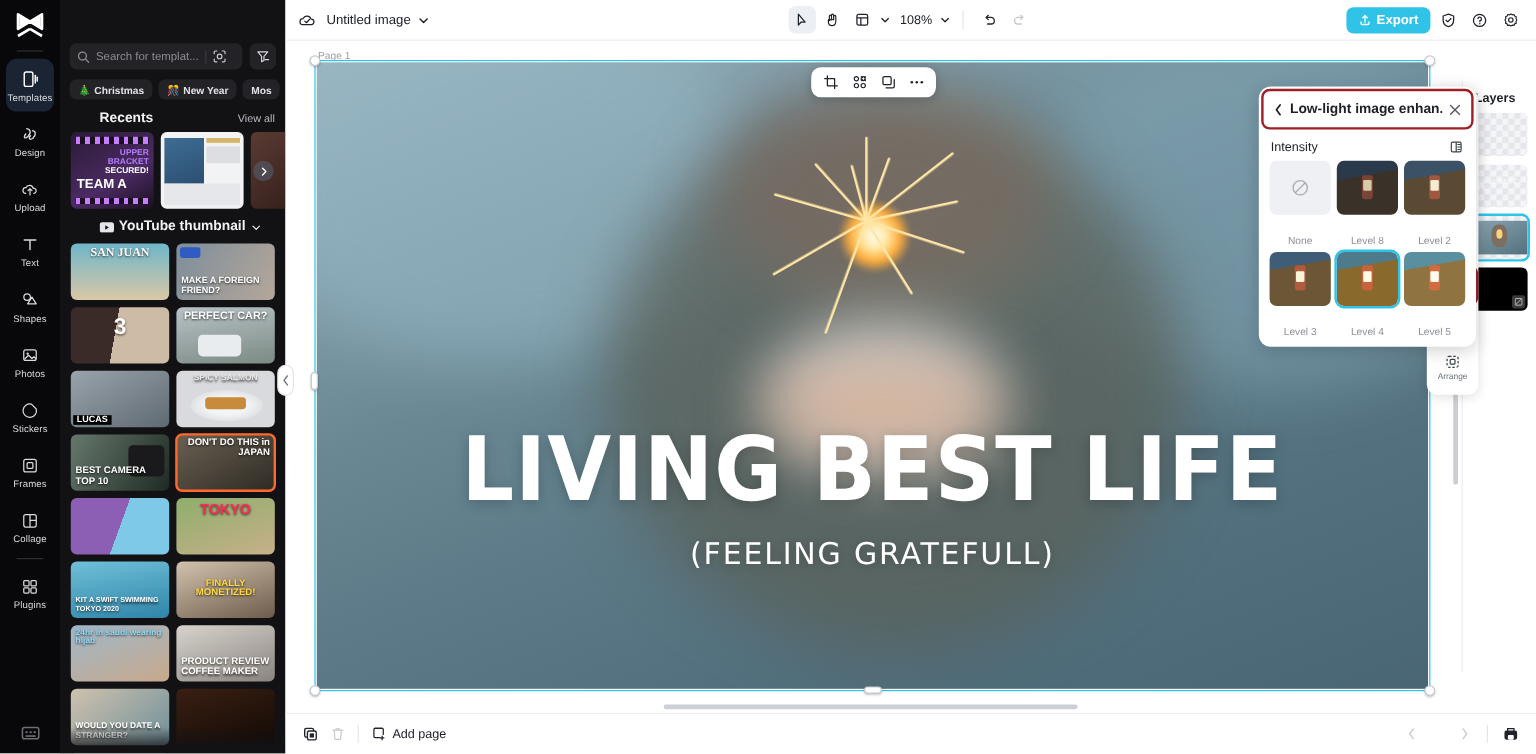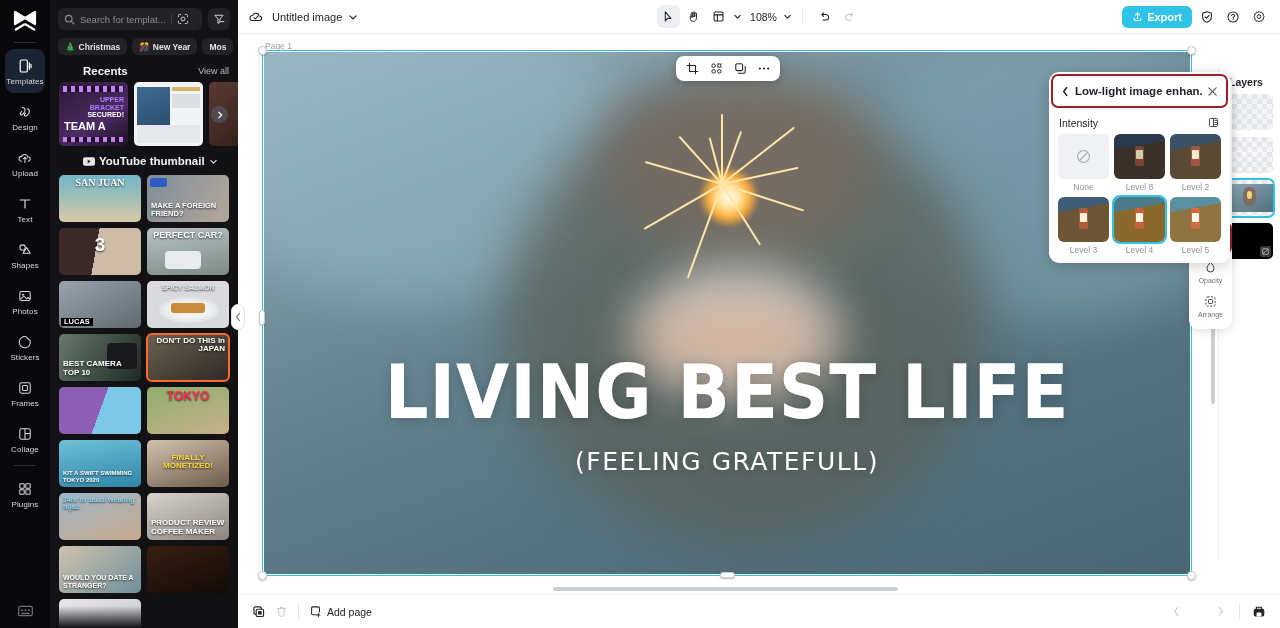--- a/index.html
+++ b/index.html
@@ -27,21 +27,21 @@
   .rail-item.active { background: #1b2433; }
   .rail-ico { height: 18px; display: flex; align-items: center; justify-content: center; }
   .rail-lbl { font-size: 8px; color: #d9dade; letter-spacing: .1px; }
   .rail-bottom { position: absolute; bottom: 10px; left: 0; width: 50px; display: flex; justify-content: center; }
 
   
   .tpl {
     width: 188px; flex: 0 0 188px; height: 628px; background: #121215;
     position: relative; overflow: hidden;
   }
-  .tpl-search { display: flex; gap: 6px; padding: 8px 8px 4px 8px; align-items: flex-end; }
+  .tpl-search { display: flex; gap: 6px; padding: 8px 8px 4px 8px; align-items: flex-end; margin-top: 28px; }
   .search-box {
     flex: 1; height: 22px; background: #222227; border-radius: 6px;
     display: flex; align-items: center; padding: 0 6px; gap: 5px;
   }
   .search-txt { font-size: 9.5px; color: #8b8b92; white-space: nowrap; overflow: hidden; }
   .sep-v { width: 1px; height: 11px; background: #3b3b42; }
   .filter-btn { width: 22px; height: 22px; background: #222227; border-radius: 6px; display: flex; align-items: center; justify-content: center; cursor: pointer; }
   .chips { display: flex; gap: 5px; padding: 4px 0 6px 8px; overflow: hidden; }
   .chip {
     background: #222227; border-radius: 6px; height: 17px; padding: 0 7px;
@@ -139,21 +139,21 @@
     border: 2px solid #9e1f25; border-radius: 7px; margin: 2px; background: #fff;
   }
   .enh-title { font-size: 11.5px; font-weight: bold; color: #1d2026; flex: 1; white-space: nowrap; overflow: hidden; }
   .enh-sub { display: flex; align-items: center; justify-content: space-between; padding: 6px 10px 5px 10px; }
   .enh-sub-t { font-size: 10.5px; color: #1d2026; }
   .thumbs { display: grid; grid-template-columns: repeat(3, 1fr); gap: 5px; padding: 0 9px; }
   .th-cell { cursor: pointer; }
   .th-img { width: 100%; height: 45px; border-radius: 6px; overflow: hidden; position: relative; background: #eef0f3; }
   .th-img.sel { outline: 2px solid #2fc3e8; outline-offset: 0px; }
   .th-none { display: flex; align-items: center; justify-content: center; background: #eef0f3; }
-  .th-lbl { text-align: center; font-size: 8.5px; color: #8c9099; margin-top: 3px; }
+  .th-lbl { text-align: center; font-size: 8.5px; color: #8c9099; margin-top: 16px; }
 
   
   .rrail {
     position: absolute; right: 48px; top: 40px; width: 43px; background: #fff; border-radius: 9px;
     box-shadow: 0 2px 10px rgba(0,0,0,.13); padding: 5px 0; z-index: 20;
   }
   .rr-item {
     width: 39px; margin: 0 auto 2px; padding: 4px 0 3px; border-radius: 7px;
     display: flex; flex-direction: column; align-items: center; gap: 2px; cursor: pointer;
   }

